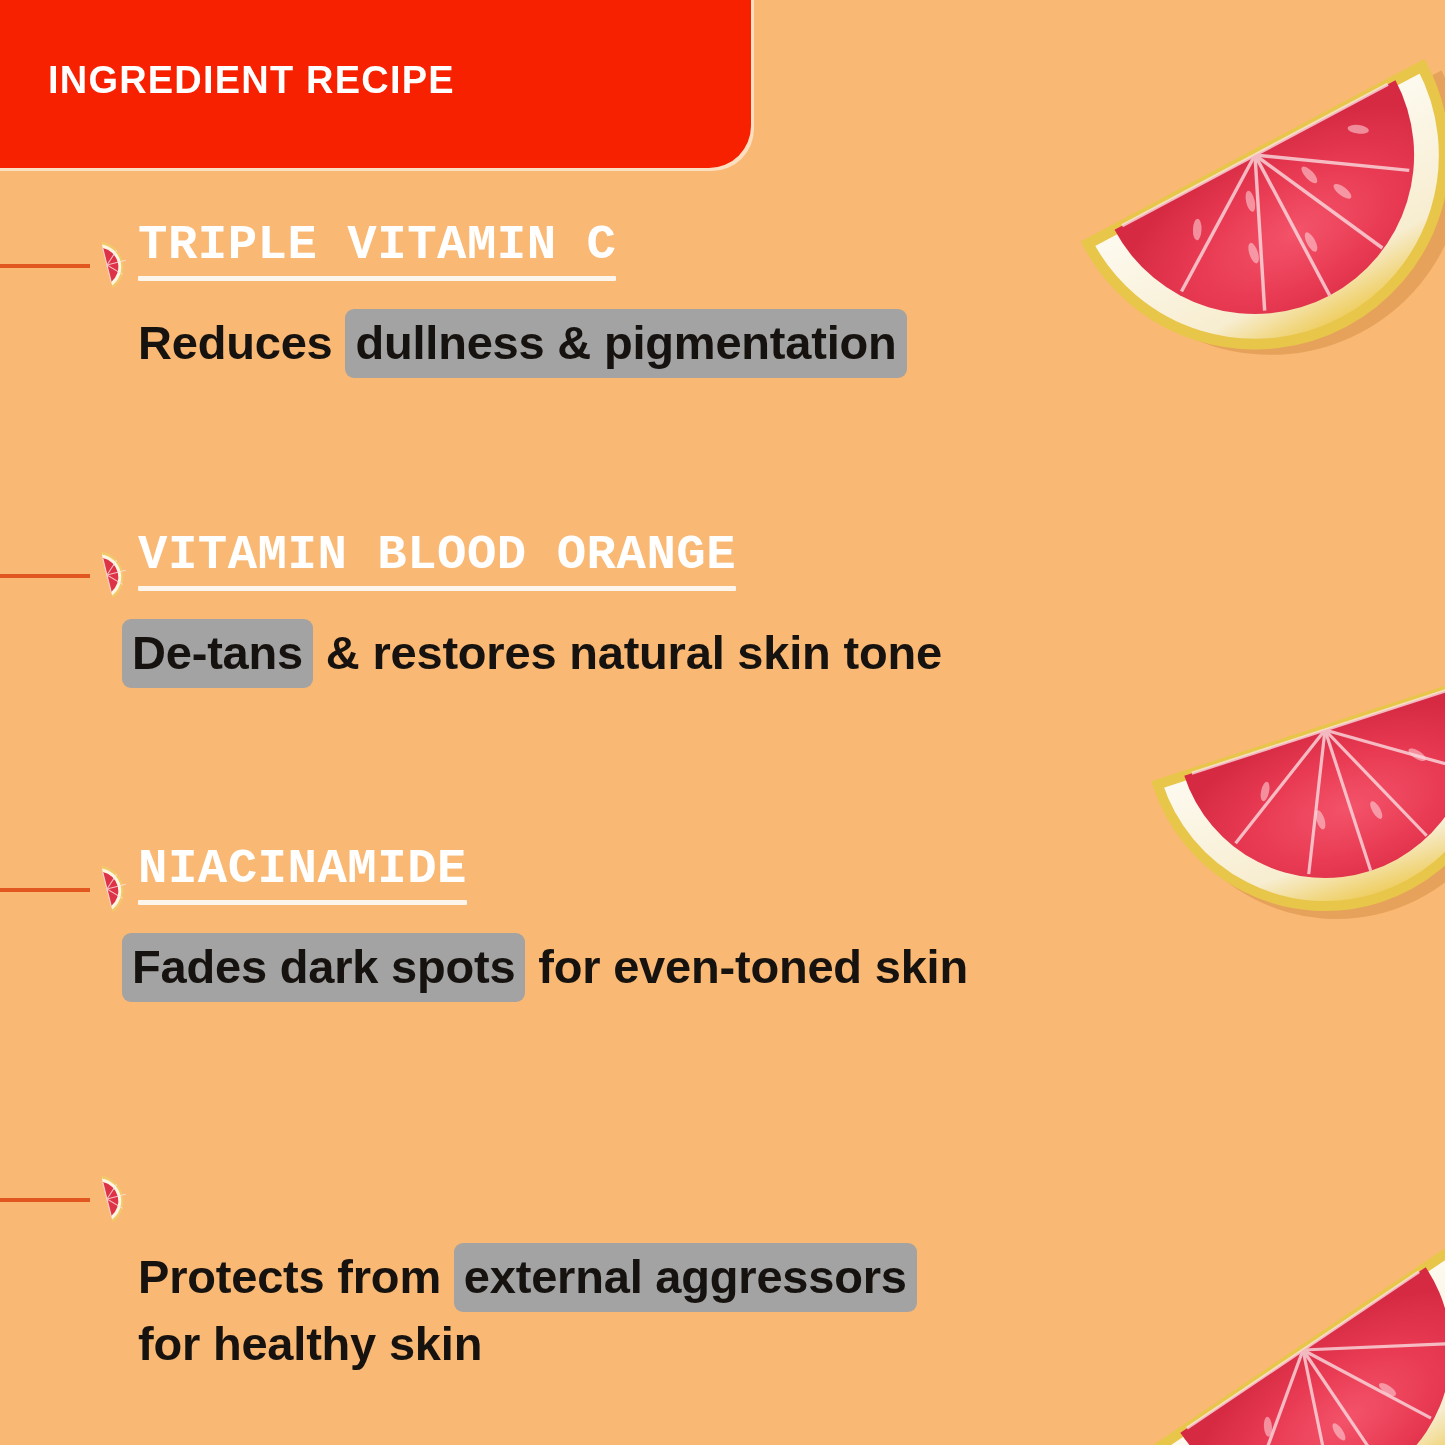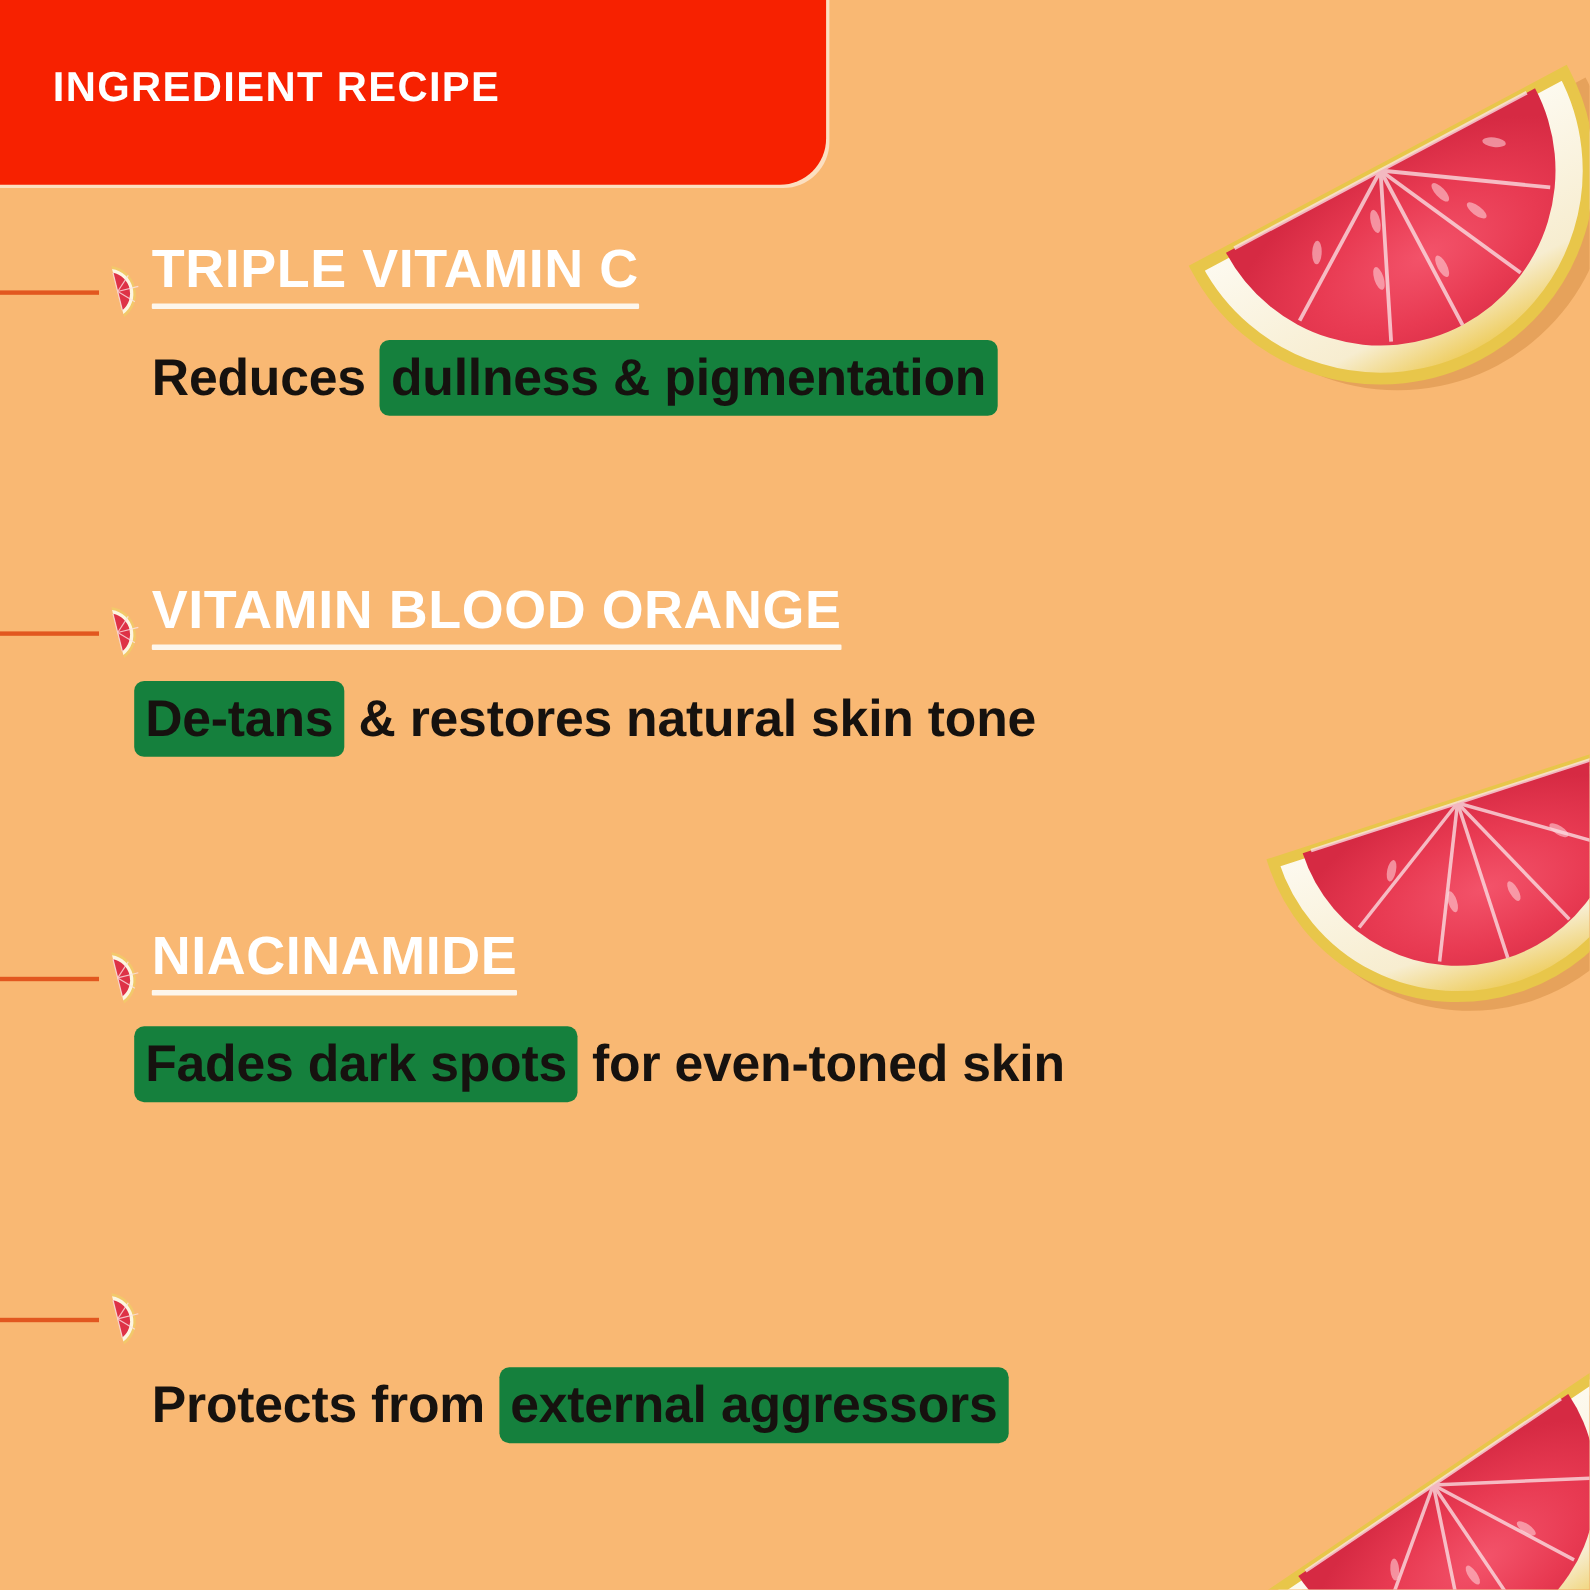--- a/index.html
+++ b/index.html
@@ -53,20 +53,21 @@
   }
 
   .bullet{
     position:absolute; left:84px; top:-27px;
     width:46px; height:56px;
   }
 
   .head-row{
     position:absolute; left:138px; top:-44px;
     display:inline-block;
+    font-family:Liberation Mono, monospace;
   }
   .head-text{
     color:#ffffff;
     font-size:49px;
     font-weight:bold;
     letter-spacing:.5px;
     line-height:1.05;
     white-space:nowrap;
     display:block;
   }
@@ -83,21 +84,21 @@
     left:138px;
     top:36px;
     font-size:47px;
     color:#16120f;
     line-height:1.30;
     letter-spacing:-.2px;
     white-space:nowrap;
   }
   .desc.indent{ left:122px;text-align:right; }
   .desc .hl{
-    background:#15803d;
+    background:#a3a3a3;
     font-weight:bold;
     padding:7px 10px 9px 10px;
     border-radius:9px;
     box-decoration-break:clone;
     -webkit-box-decoration-break:clone;
   }
   .desc .plain{ font-weight:bold; }
   .desc .line2{ display:block; margin-top:6px; }
 </style>
 </head>
@@ -294,16 +295,17 @@
         <line x1="50" y1="60" x2="92" y2="60"></line>
         <line x1="50" y1="60" x2="78" y2="88"></line>
         <line x1="50" y1="60" x2="50" y2="98"></line>
       </g>
     </svg>
     <div class="head-row">
       <div class="head-rule"></div>
     </div>
     <div class="desc" style="top:48px;">
       <span class="plain">Protects from </span><span class="hl">external aggressors</span><span class="plain"></span>
+      <span class="line2 plain">for healthy skin</span>
     </div>
   </div>
 
 </div>
 
 </body></html>

